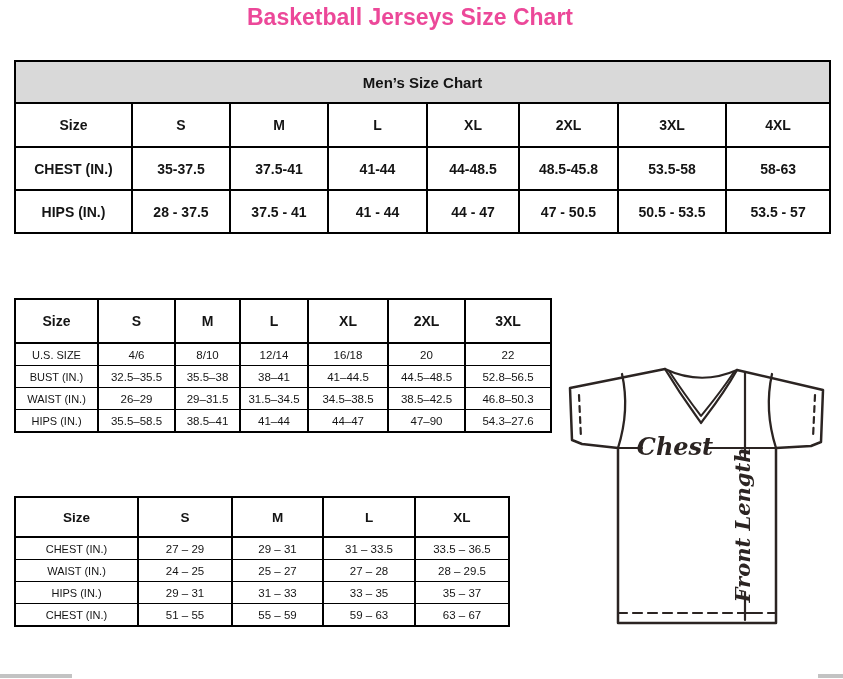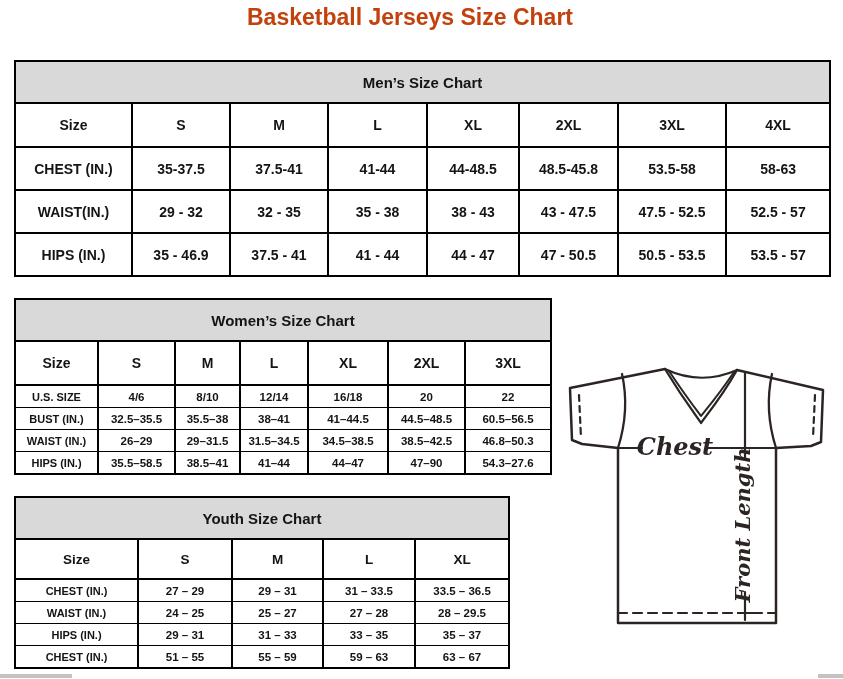--- a/index.html
+++ b/index.html
@@ -14,21 +14,21 @@
   }
   .page-title {
     position: absolute;
     top: 4px; left: 0;
     width: 820px;
     margin: 0;
     text-align: center;
     font-size: 23px;
     font-weight: bold;
     letter-spacing: 0px;
-    color: #c2410c;
+    color: #ec4899;
   }
   table {
     position: absolute;
     border-collapse: collapse;
     table-layout: fixed;
     border: 2px solid #000;
   }
   th, td { text-align: center; vertical-align: middle; padding: 0; }
   
   th.bar {
@@ -43,21 +43,21 @@
   .men thead th.col { font-size: 14px; height: 42px; }
   .men td { font-size: 14px; height: 41px; }
   
   .women th, .youth th { border: 2px solid #000; font-weight: bold; }
   .women thead th.col, .youth thead th.col { font-size: 14px; height: 42px; }
   .youth thead th.col { height: 38px; font-size: 13.5px; }
   .women td, .youth td {
     border: 1px solid #000;
     border-left-width: 2px;
     border-right-width: 2px;
-    font-weight: bold;
+    font-weight: normal;
     font-size: 11.5px;
     height: 21px;
   }
   .women td.lbl, .youth td.lbl { font-size: 11px; }
   svg text {
     font-family: "DejaVu Serif", serif;
     font-style: italic;
     font-weight: bold;
     fill: #2b2422;
   }
@@ -105,32 +105,22 @@
         <td class="lbl">CHEST (IN.)</td>
         <td>35-37.5</td>
         <td>37.5-41</td>
         <td>41-44</td>
         <td>44-48.5</td>
         <td>48.5-45.8</td>
         <td>53.5-58</td>
         <td>58-63</td>
       </tr>
       <tr>
-        <td class="lbl">WAIST(IN.)</td>
-        <td>29 - 32</td>
-        <td>32 - 35</td>
-        <td>35 - 38</td>
-        <td>38 - 43</td>
-        <td>43 - 47.5</td>
-        <td>47.5 - 52.5</td>
-        <td>52.5 - 57</td>
-      </tr>
-      <tr>
         <td class="lbl">HIPS (IN.)</td>
-        <td>35 - 46.9</td>
+        <td>28 - 37.5</td>
         <td>37.5 - 41</td>
         <td>41 - 44</td>
         <td>44 - 47</td>
         <td>47 - 50.5</td>
         <td>50.5 - 53.5</td>
         <td>53.5 - 57</td>
       </tr>
     </tbody>
   </table>
 
@@ -139,23 +129,20 @@
       <col style="width:83px">
         <col style="width:77px">
         <col style="width:65px">
         <col style="width:68px">
       <col style="width:80px">
         <col style="width:77px">
         <col style="width:86px">
     </colgroup>
     <thead>
       <tr>
-          <th class="bar" colspan="7">Women’s Size Chart</th>
-        </tr>
-      <tr>
         <th class="col">Size</th>
         <th class="col">S</th>
         <th class="col">M</th>
         <th class="col">L</th>
         <th class="col">XL</th>
         <th class="col">2XL</th>
         <th class="col">3XL</th>
       </tr>
     </thead>
     <tbody>
@@ -168,21 +155,21 @@
         <td>20</td>
         <td>22</td>
       </tr>
       <tr>
         <td class="lbl">BUST (IN.)</td>
         <td>32.5–35.5</td>
         <td>35.5–38</td>
         <td>38–41</td>
         <td>41–44.5</td>
         <td>44.5–48.5</td>
-        <td>60.5–56.5</td>
+        <td>52.8–56.5</td>
       </tr>
       <tr>
         <td class="lbl">WAIST (IN.)</td>
         <td>26–29</td>
         <td>29–31.5</td>
         <td>31.5–34.5</td>
         <td>34.5–38.5</td>
         <td>38.5–42.5</td>
         <td>46.8–50.3</td>
       </tr>
@@ -201,23 +188,20 @@
   <table class="youth" style="left:14px; top:496px; width:494px;">
     <colgroup>
       <col style="width:123px">
         <col style="width:94px">
         <col style="width:91px">
         <col style="width:92px">
         <col style="width:94px">
     </colgroup>
     <thead>
       <tr>
-          <th class="bar" colspan="5">Youth Size Chart</th>
-        </tr>
-      <tr>
         <th class="col">Size</th>
         <th class="col">S</th>
         <th class="col">M</th>
         <th class="col">L</th>
         <th class="col">XL</th>
       </tr>
     </thead>
     <tbody>
       <tr>
         <td class="lbl">CHEST (IN.)</td>

